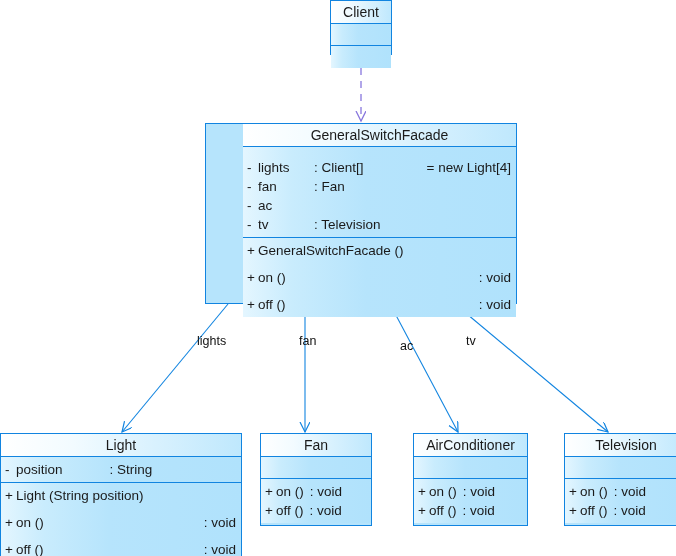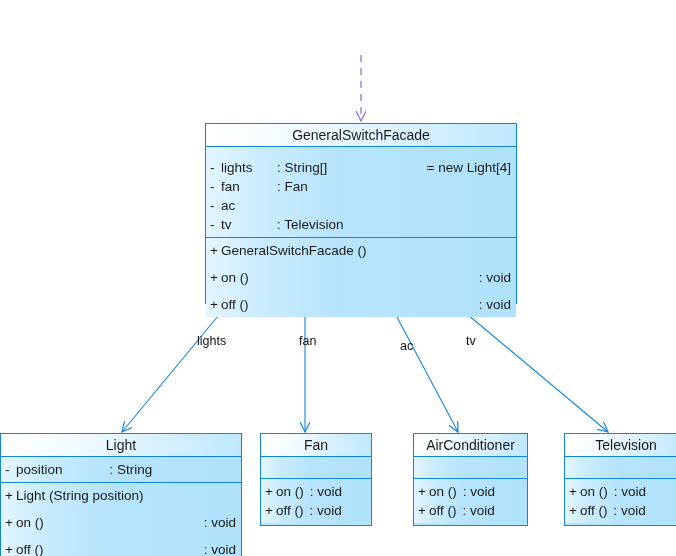--- a/index.html
+++ b/index.html
@@ -133,30 +133,35 @@
 
      Television --&gt;
     <line x1="455" y1="304" x2="608" y2="432" stroke="#1184e0" stroke-width="1.1" marker-end="url(#open-arrow-blue)"></line>
   </svg>
 
   <div class="edge-label" style="left:197px; top:334px;">lights</div>
   <div class="edge-label" style="left:299px; top:334px;">fan</div>
   <div class="edge-label" style="left:400px; top:339px;">ac</div>
   <div class="edge-label" style="left:466px; top:334px;">tv</div>
 
-
-  <div class="uml-class" style="left:205px; top:123px; width:312px; height:181px;">
+  <div class="uml-class" style="left:330px; top:0px; width:62px; height:55px;">
+    <div class="uml-title">Client</div>
+    <div class="uml-compartment empty"></div>
+    <div class="uml-compartment empty last"></div>
+  </div>
+
+  <div class="uml-class" style="left:205px; top:123px; width:312px; height:181px;padding-left:37px;">
     <div class="uml-title">GeneralSwitchFacade</div>
 
     <div class="uml-compartment" style="padding-top:3px;">
       <div class="uml-row">
         <span class="row-left">
           <span class="vis">-</span>
           <span class="member-name col-name-wide">lights</span>
-          <span class="member-type">: String[]</span>
+          <span class="member-type">: Client[]</span>
         </span>
         <span class="row-right">= new Light[4]</span>
       </div>
       <div class="uml-row">
         <span class="row-left">
           <span class="vis">-</span>
           <span class="member-name col-name-wide">fan</span>
           <span class="member-type">: Fan</span>
         </span>
         <span class="row-right"></span>

